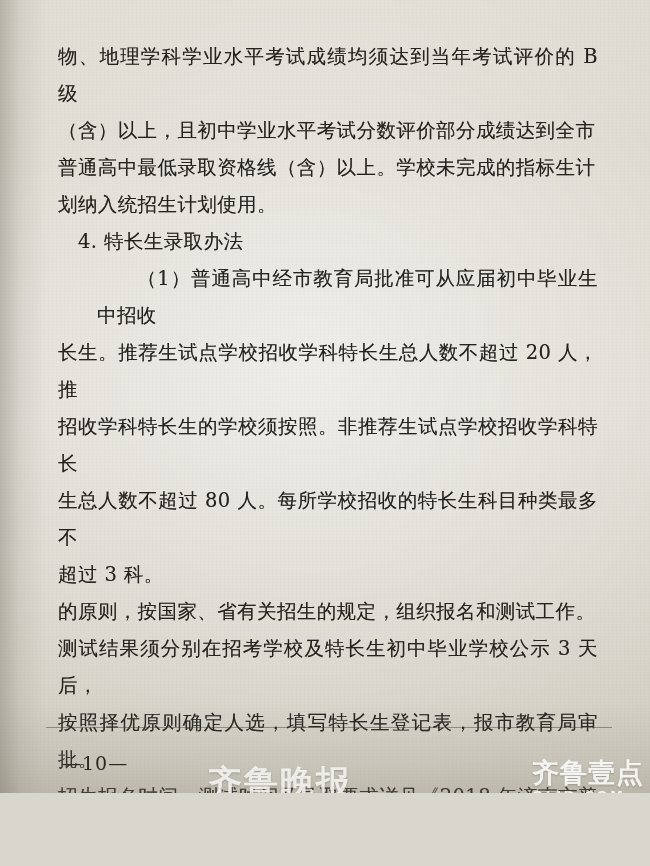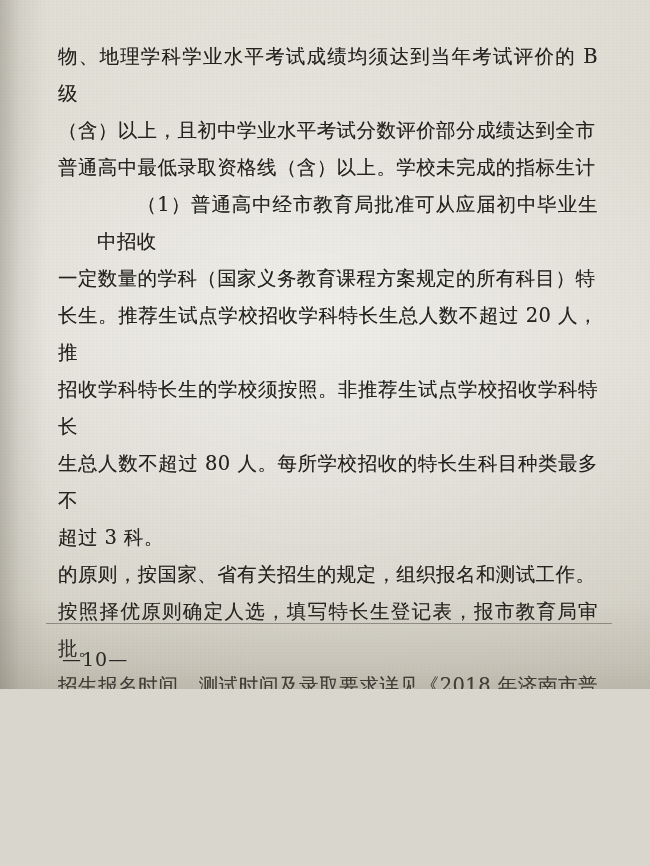--- a/index.html
+++ b/index.html
@@ -10,21 +10,21 @@
     width: 650px;
     height: 866px;
     background: #d8d6cd;
     font-family: "DejaVu Serif", "Liberation Serif", serif;
     overflow: hidden;
   }
   
   #page {
     position: relative;
     width: 650px;
-    height: 689px;
+    height: 793px;
     background:
       radial-gradient(ellipse 120% 90% at 48% 45%, rgba(255,255,255,0.55) 0%, rgba(255,255,255,0.12) 55%, rgba(120,115,100,0.10) 100%),
       linear-gradient(180deg, #dedbd1 0%, #d9d6cb 18%, #dcd9cf 50%, #d4d1c6 82%, #cdc9bd 100%);
     overflow: hidden;
   }
   
   #page::before {
     content: "";
     position: absolute;
     inset: 0;
@@ -149,30 +149,32 @@
 </style>
 </head>
 <body>
 
 <div id="page">
 
   <div id="content">
     <p class="para">物、地理学科学业水平考试成绩均须达到当年考试评价的 B 级</p>
     <p class="para">（含）以上，且初中学业水平考试分数评价部分成绩达到全市</p>
     <p class="para">普通高中最低录取资格线（含）以上。学校未完成的指标生计</p>
+    <p class="para">划纳入统招生计划使用。</p>
 
+    <p class="para indent1 gap-sm">4. 特长生录取办法</p>
 
     <p class="para indent2 gap-sm">（1）普通高中经市教育局批准可从应届初中毕业生中招收</p>
-    <p class="para">一定数量的学科（国家义务教育课程方案规定的所有科目）特</p>
     <p class="para">长生。推荐生试点学校招收学科特长生总人数不超过 20 人，推</p>
     <p class="para">招收学科特长生的学校须按照。非推荐生试点学校招收学科特长</p>
     <p class="para">生总人数不超过 80 人。每所学校招收的特长生科目种类最多不</p>
     <p class="para">超过 3 科。</p>
 
     <p class="para">的原则，按国家、省有关招生的规定，组织报名和测试工作。</p>
+    <p class="para">测试结果须分别在招考学校及特长生初中毕业学校公示 3 天后，</p>
     <p class="para">按照择优原则确定人选，填写特长生登记表，报市教育局审批。</p>
     <p class="para">招生报名时间、测试时间及录取要求详见《2018 年济南市普通</p>
 
   </div>
 
   <div id="smudge"></div>
 
   <div class="watermark" id="wm-left">齐鲁晚报</div>
 
   <div class="watermark" id="wm-right">

